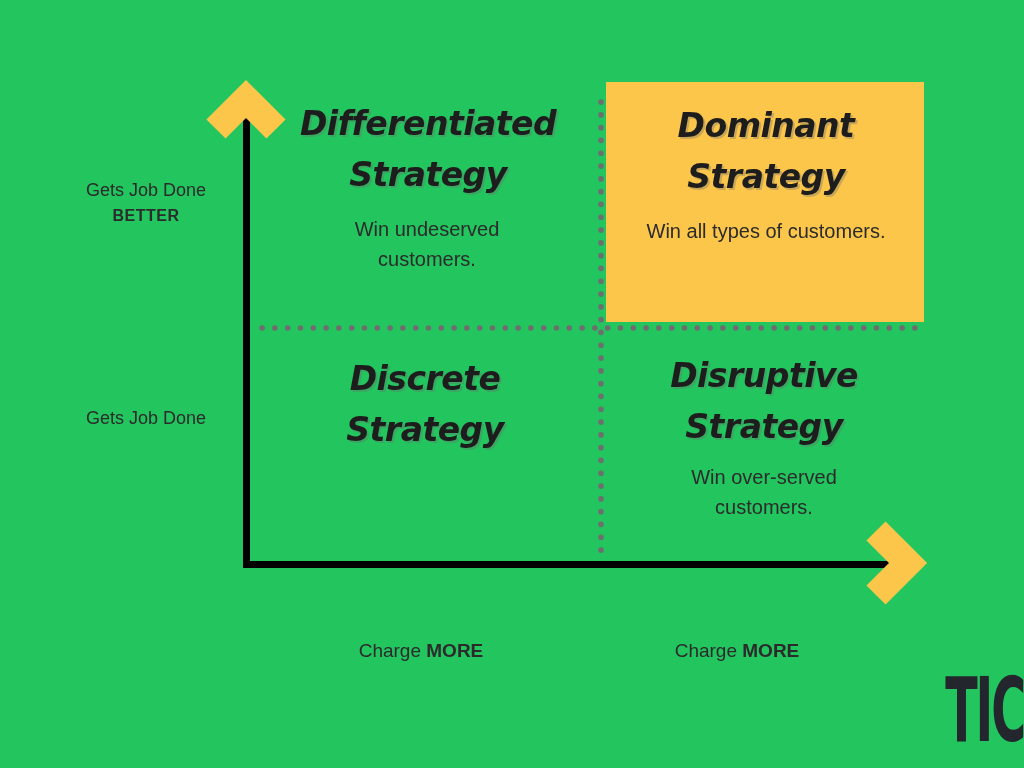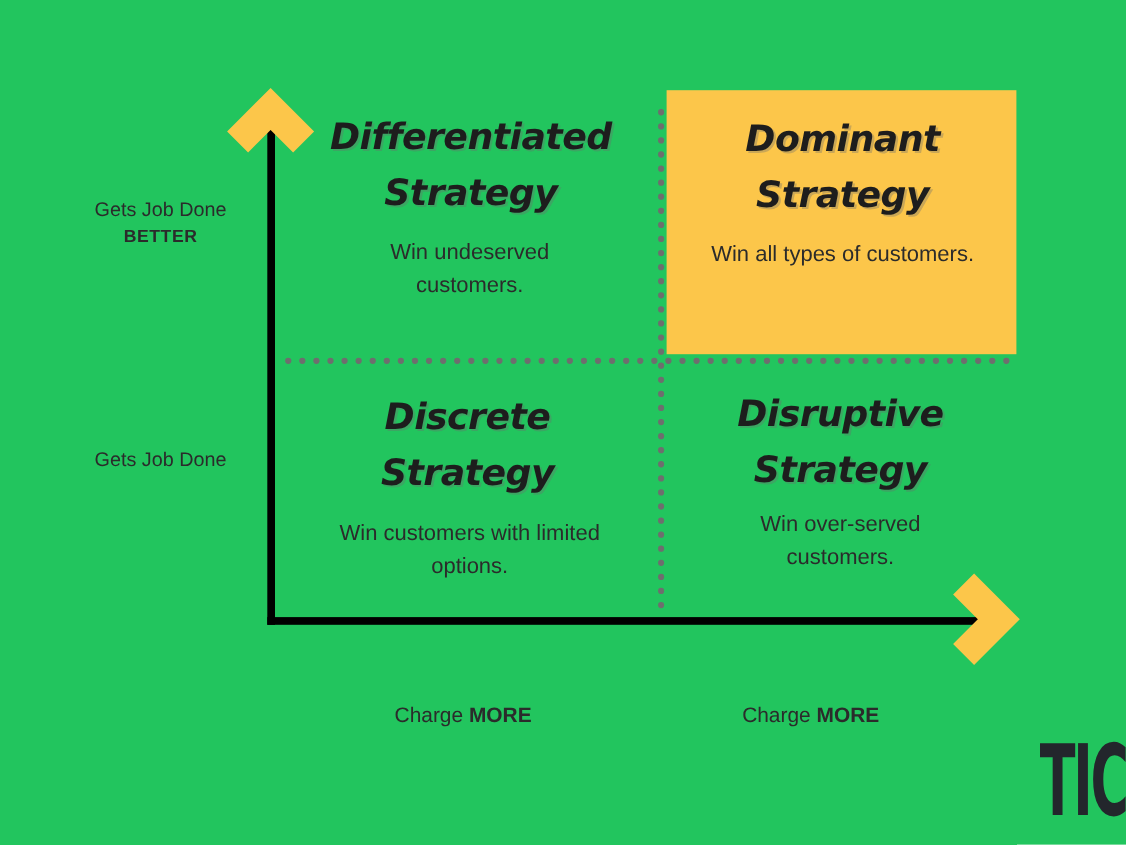--- a/index.html
+++ b/index.html
@@ -106,21 +106,20 @@
   <div class="q-title" style="left:612px;top:100px;width:308px;">
     <div>Dominant</div>
     <div>Strategy</div>
   </div>
   <div class="q-desc" style="left:617px;top:216px;width:298px;">Win all types of customers.</div>
 
   <div class="q-title" style="left:250px;top:353px;width:350px;">
     <div>Discrete</div>
     <div>Strategy</div>
   </div>
-  <div class="q-desc" style="left:287px;top:470px;width:280px;">Win customers with limited options.</div>
 
   <div class="q-title" style="left:610px;top:350px;width:308px;">
     <div>Disruptive</div>
     <div>Strategy</div>
   </div>
   <div class="q-desc" style="left:659px;top:462px;width:210px;">Win over-served customers.</div>
 
   <div class="axis-label" style="left:56px;top:177px;width:180px;">
     <div>Gets Job Done</div>
     <div class="emph">BETTER</div>

